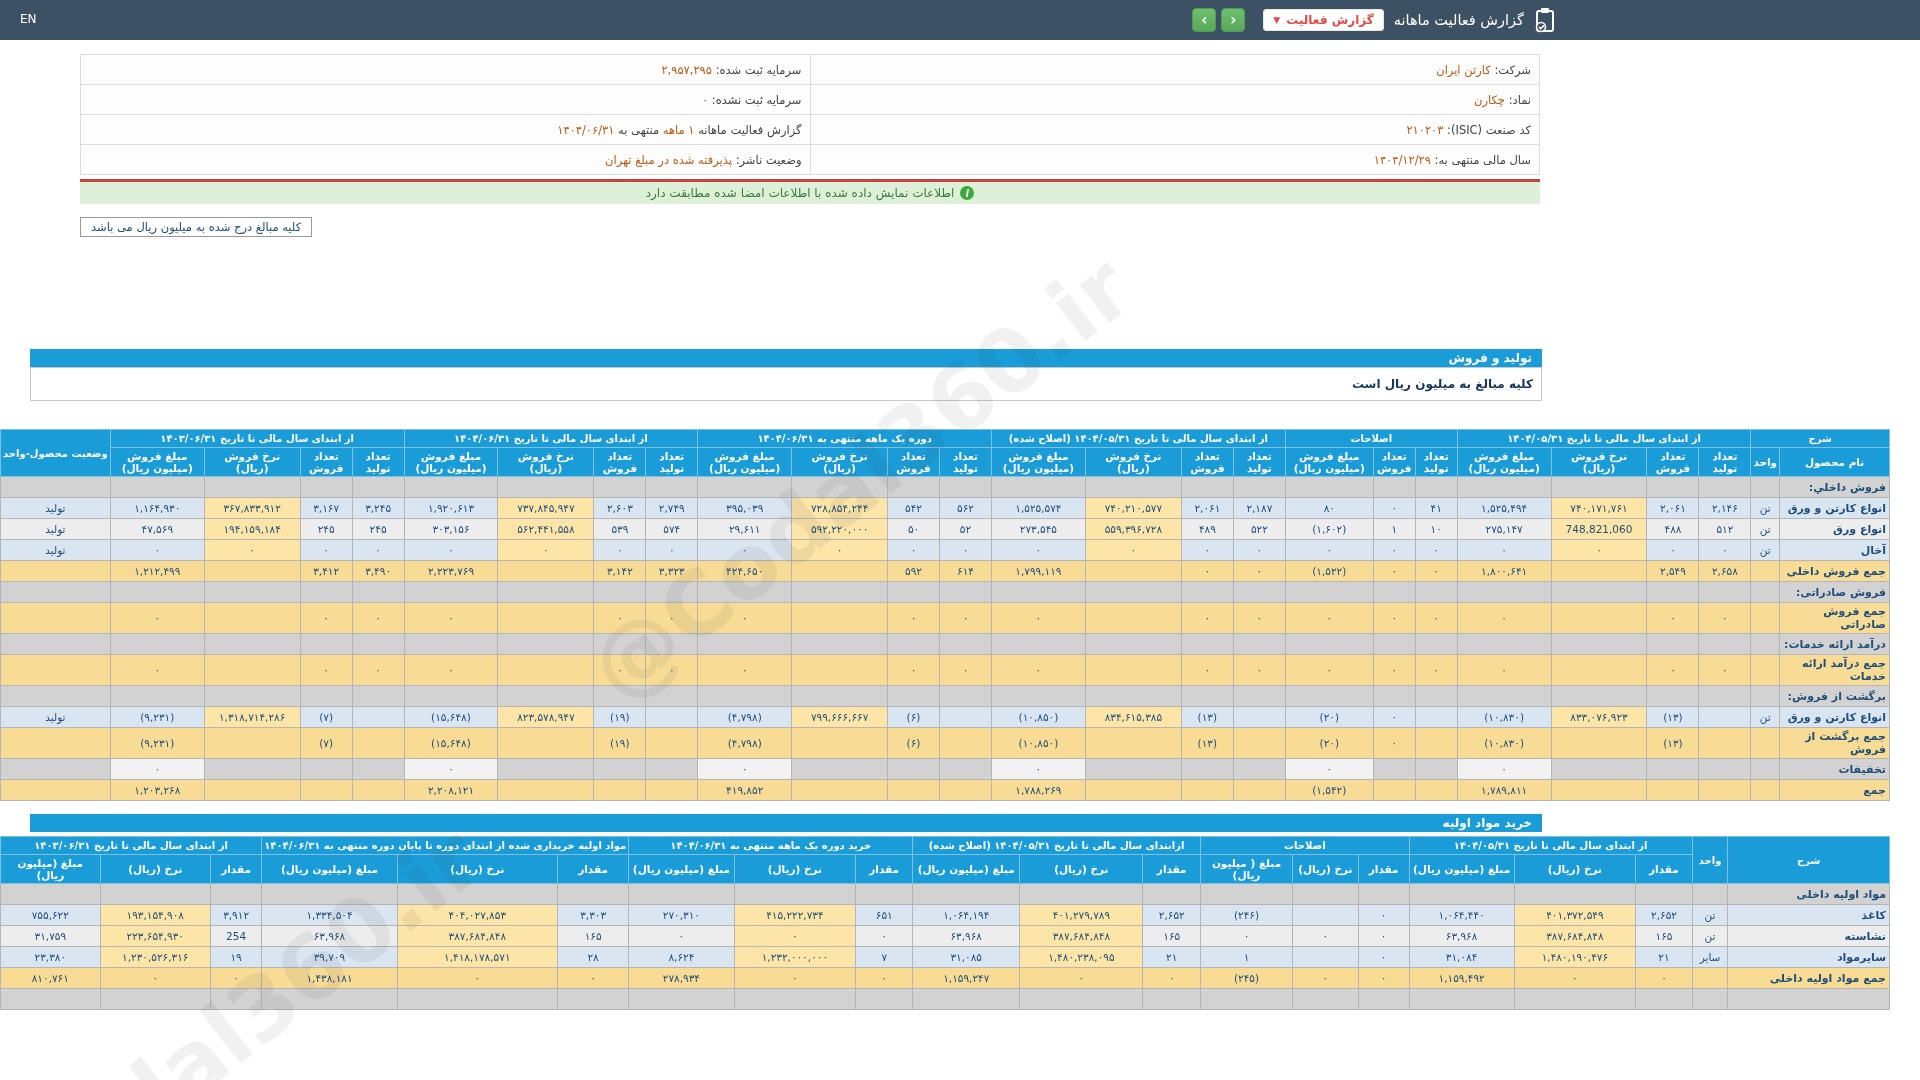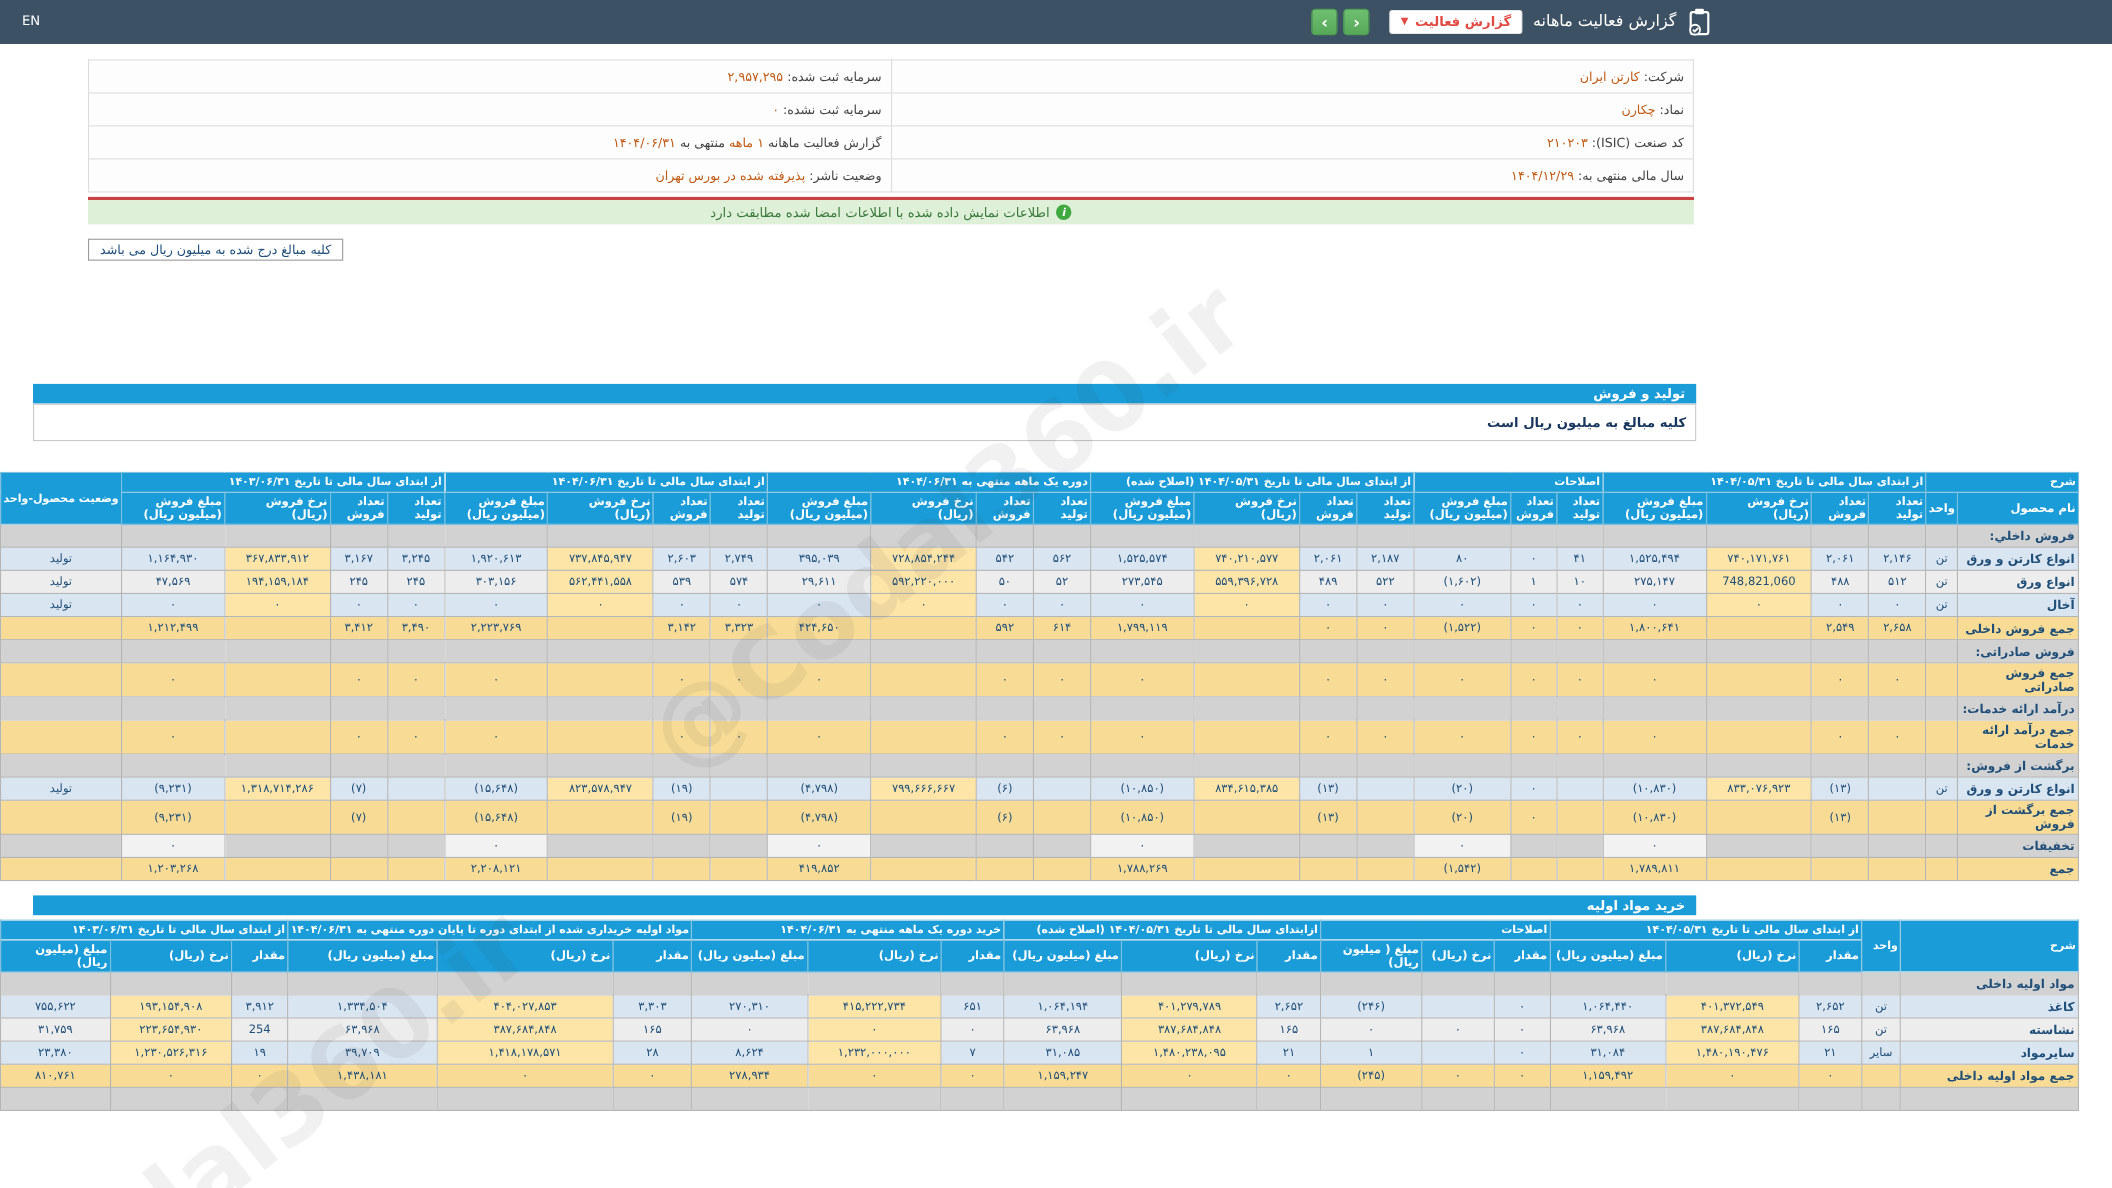--- a/index.html
+++ b/index.html
@@ -41,21 +41,21 @@
   
   .bar { margin:0 378px 0 30px; background:#1a9cd8; height:18px; display:flex; align-items:center; color:#fff; font-size:12px; font-weight:bold; padding:0 10px; }
   .bar1 { margin-top:112px; }
   .bar2 { margin-top:13px; }
   .subtitle-row { margin:0 378px 0 30px; border:1px solid #c9c9c9; background:#fff; height:24px; display:flex; align-items:center; color:#17365d; font-size:12px; font-weight:bold; padding:16px 8px; }
   
   table.datatable { border-collapse:collapse; table-layout:fixed; margin:28px 30px 0 0; background:#fff; }
   table.datatable.t2 { margin-top:4px; }
   table.datatable th {
     background:#1a9cd8; color:#fff; font-weight:bold; font-size:10.5px;
-    border:1px solid #7fc0de; padding:2px 2px; height:18px;text-align:right;
+    border:1px solid #7fc0de; padding:2px 2px; height:18px;
   }
   table.datatable thead tr:first-child th { white-space:nowrap; overflow:hidden; font-size:10px; }
   table.datatable td {
     border:1px solid #b5b5b5; font-size:10.5px; color:#1f4e79; text-align:center;
     padding:2px 3px; height:21px; overflow:hidden;
   }
   table.datatable td.name { text-align:right; font-weight:bold; font-size:11px; }
   tr.blue td { background:#d9e5f1; }
   tr.gray td { background:#ededed; }
   tr.blue td.rate, tr.gray td.rate { background:#fce5a7;margin-top:45px; }
@@ -130,21 +130,21 @@
         <span class="val">۱۴۰۴/۰۶/۳۱</span>
       </td>
     </tr>
     <tr>
       <td class="r">
         <span class="lbl">سال مالی منتهی به:</span>
         <span class="val">۱۴۰۴/۱۲/۲۹</span>
       </td>
       <td>
         <span class="lbl">وضعیت ناشر:</span>
-        <span class="val">پذیرفته شده در بورس تهران</span>
+        <span class="val">پذیرفته شده در مبلغ تهران</span>
       </td>
     </tr>
   </tbody>
     </table>
 </div>
 
 <div class="redline"></div>
 
 <div class="notice">
   <span class="info-ic">i</span>

